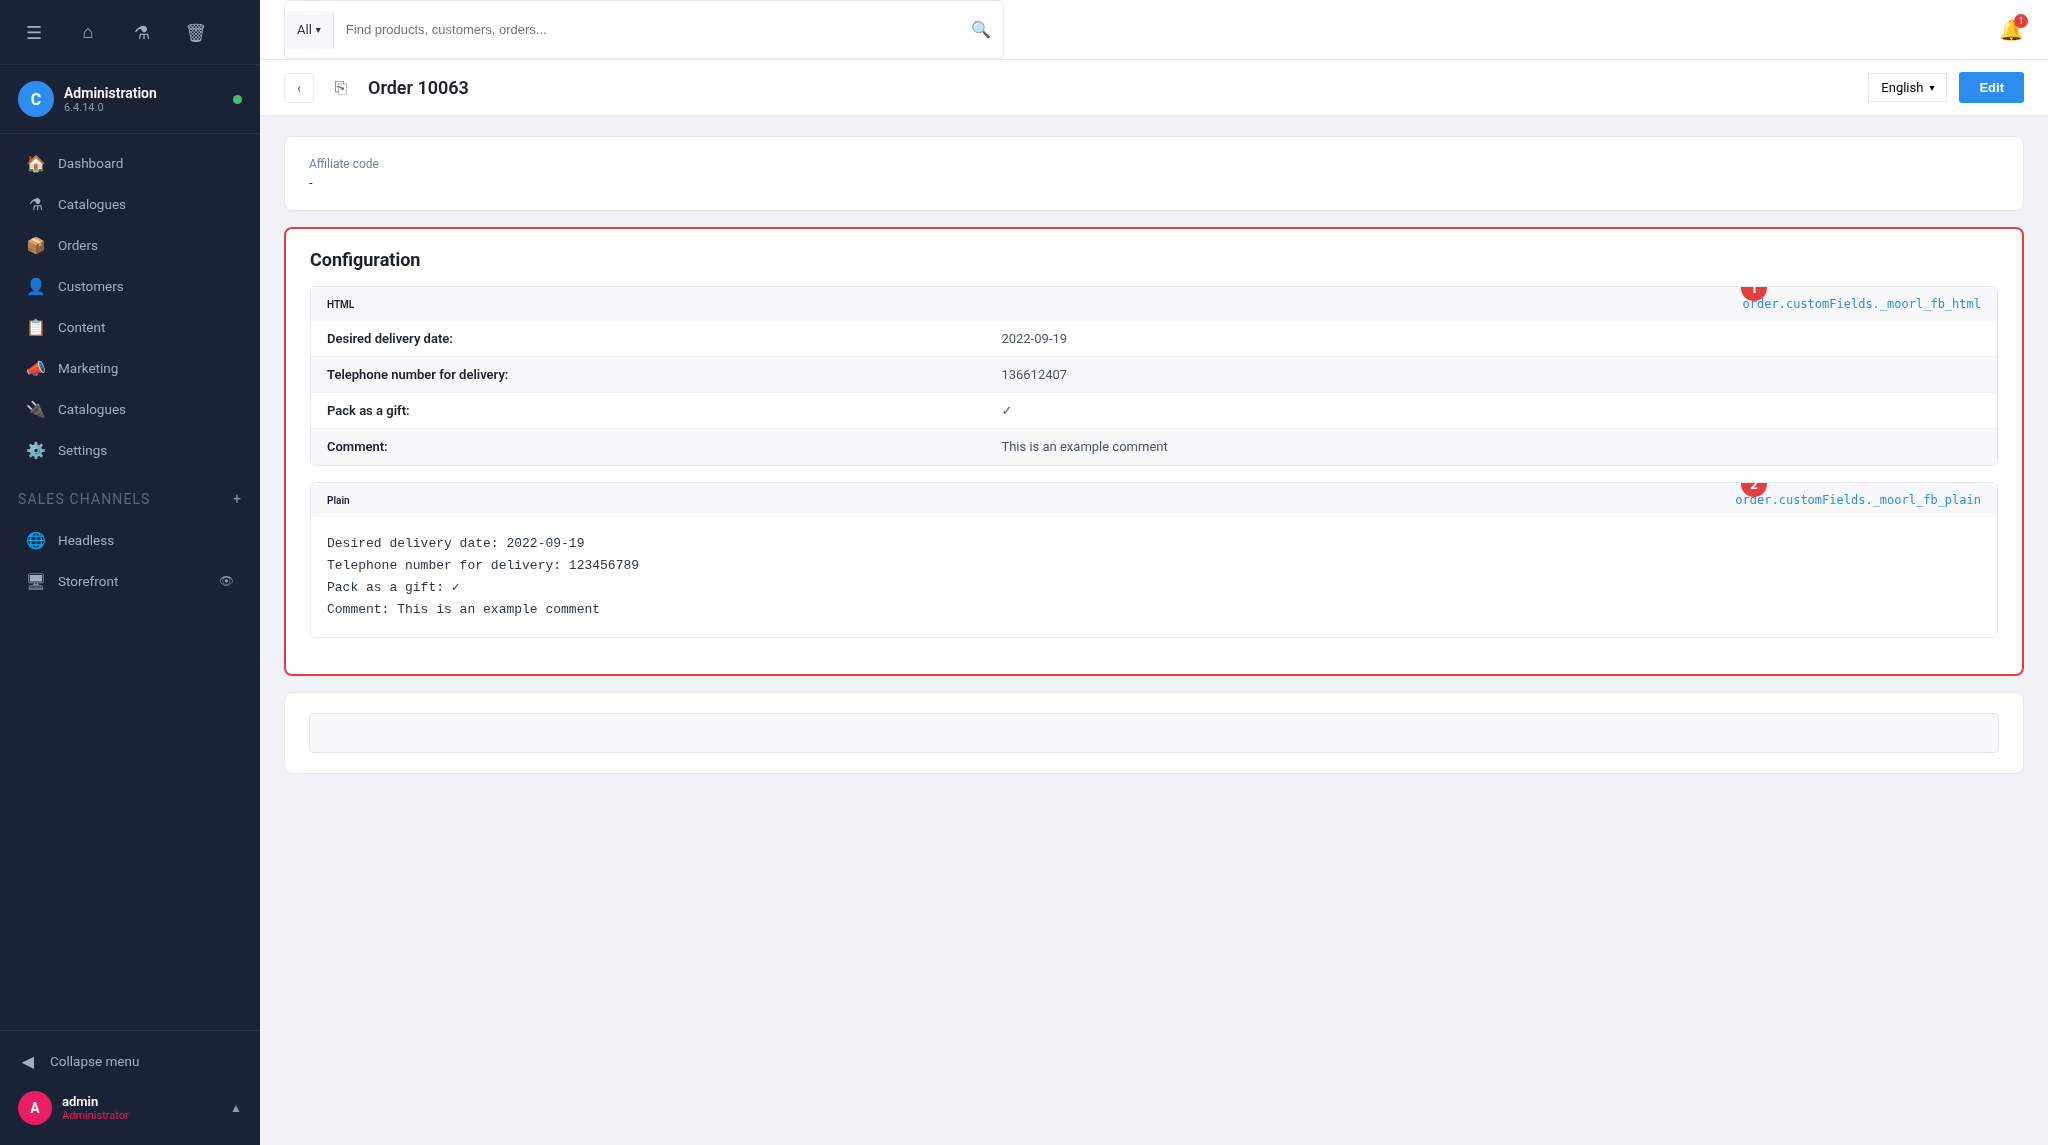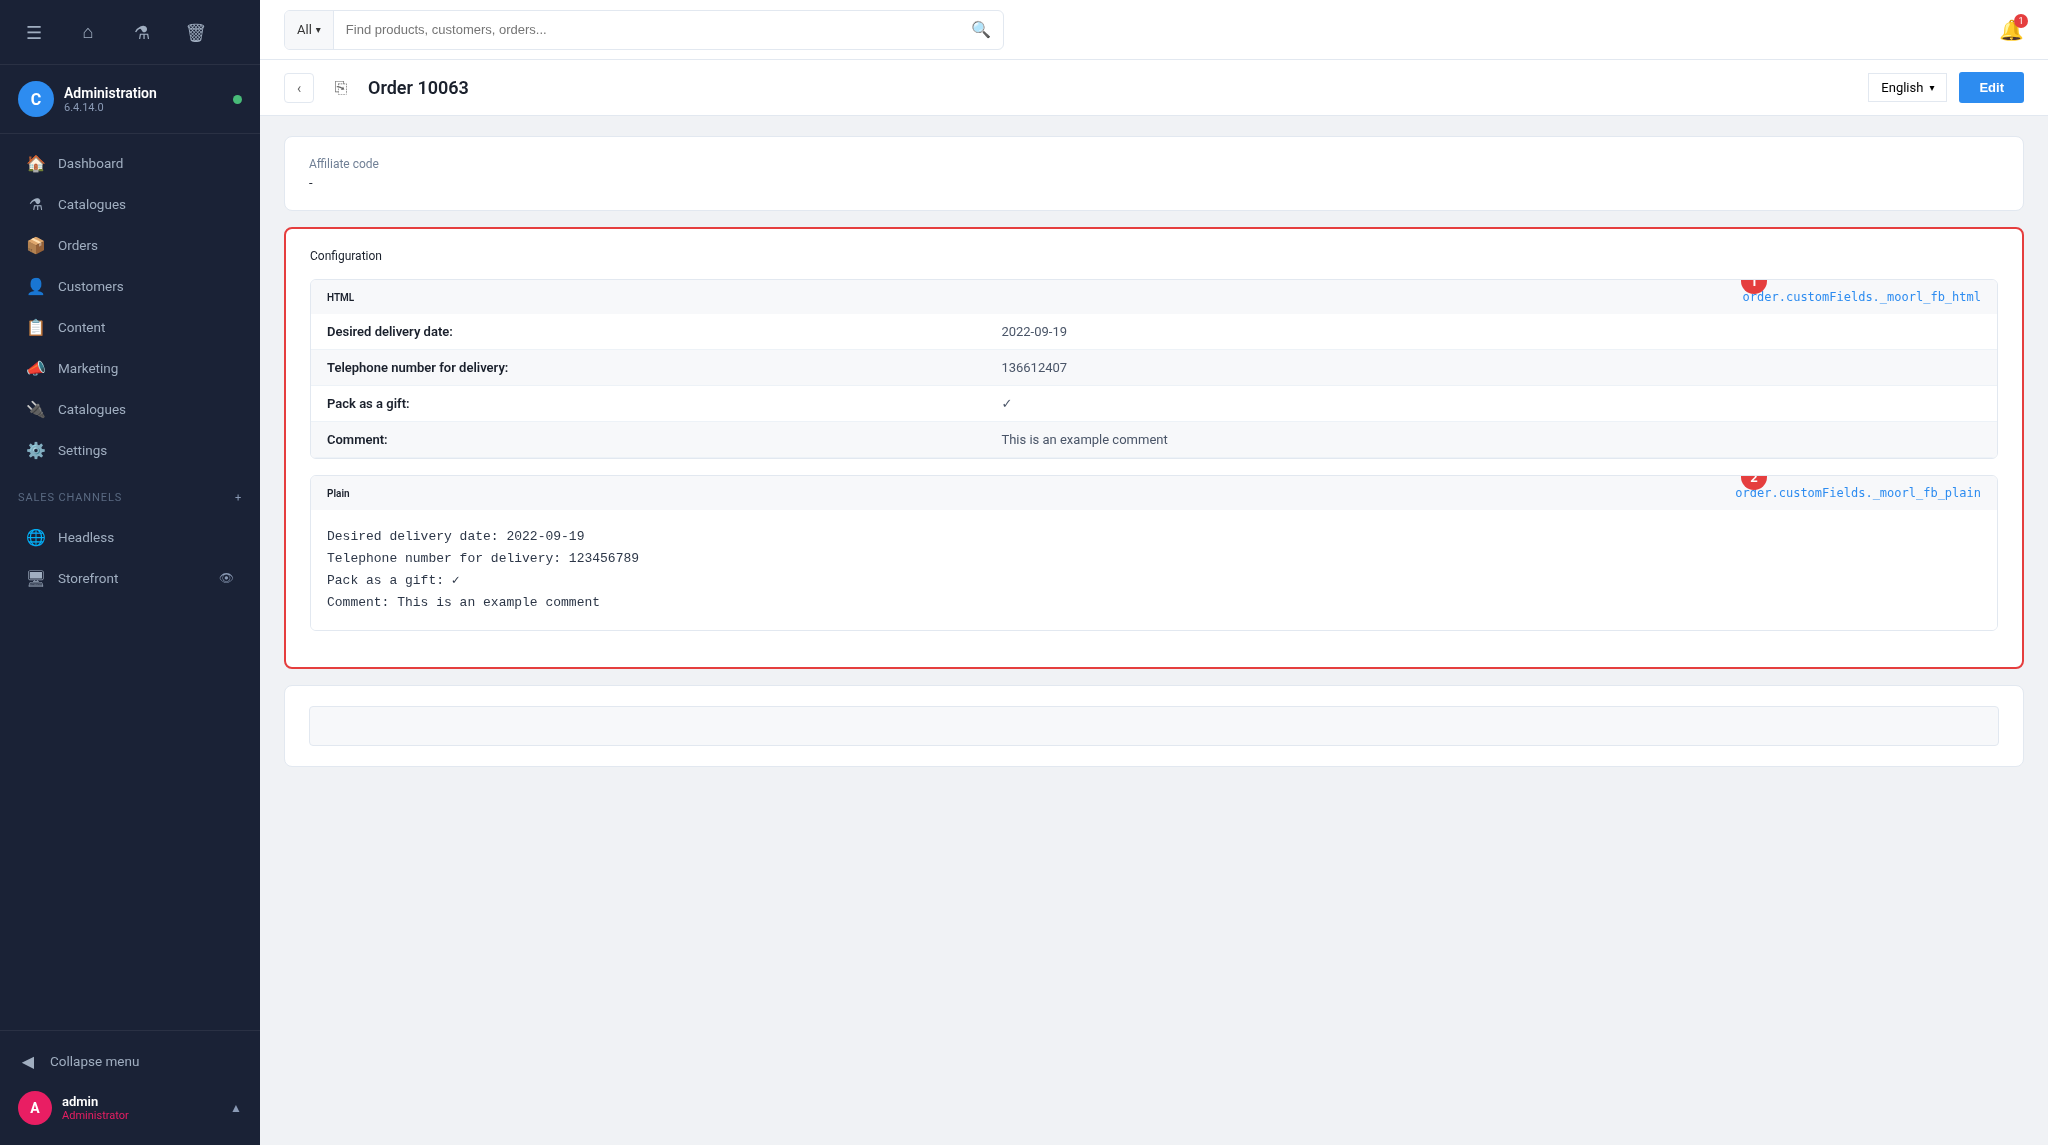--- a/index.html
+++ b/index.html
@@ -56,21 +56,21 @@
       cursor: pointer;
       color: #a0aec0;
       font-size: 13.5px;
       border-radius: 6px;
       margin: 1px 8px;
       transition: background 0.15s;
     }
     .nav-icon { width: 20px; height: 20px; display: flex; align-items: center; justify-content: center; font-size: 16px; flex-shrink: 0; }
 
     .nav-section-label {
-      font-size: 11px;
+      font-size: 14px;
       color: #5a6a82;
       text-transform: uppercase;
       letter-spacing: 0.08em;
       padding: 12px 18px 4px;
       display: flex; align-items: center; justify-content: space-between;
     }
     .nav-section-label .add-btn { cursor: pointer; color: #8a9ab5; }
 
     .sidebar-bottom {
       margin-top: auto;
@@ -109,21 +109,20 @@
       overflow: hidden;
     }
 
     
     .topbar {
       background: #fff;
       border-bottom: 1px solid #e2e8f0;
       padding: 0 24px;
       height: 60px;
       display: flex;
-      align-items: center;
       gap: 16px;
     }
     .search-bar {
       flex: 1;
       max-width: 720px;
       display: flex;
       align-items: center;
       border: 1px solid #e2e8f0;
       border-radius: 6px;
       overflow: hidden;
@@ -224,21 +223,21 @@
     }
     .section-card.highlighted {
       border: 2px solid #e53e3e;
     }
 
     .affiliate-section { padding: 20px 24px; }
     .field-label { font-size: 12px; color: #718096; margin-bottom: 4px; }
     .field-value { font-size: 13px; color: #1a202c; }
 
     .config-section { padding: 20px 24px; }
-    .config-title { font-size: 12px; font-weight: 400; color: #1a202c; margin-bottom: 16px; }
+    .config-title { font-size: 18px; font-weight: 700; color: #1a202c; margin-bottom: 16px; }
 
     
     .code-block {
       border: 1px solid #e2e8f0;
       border-radius: 6px;
       overflow: hidden;
       margin-bottom: 16px;
     }
     .code-block-header {
       background: #f7f8fa;

